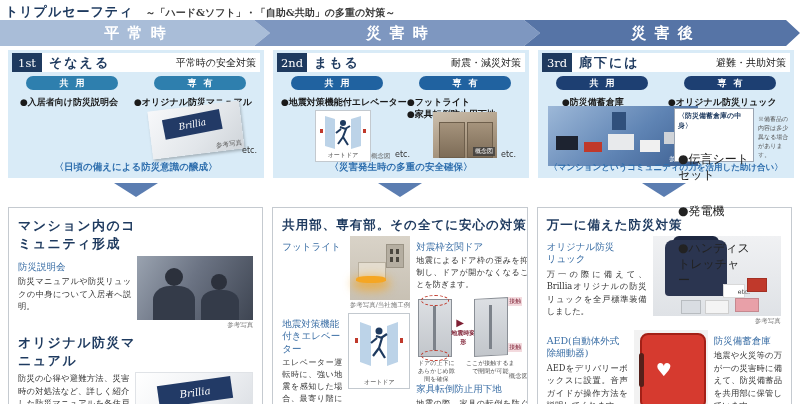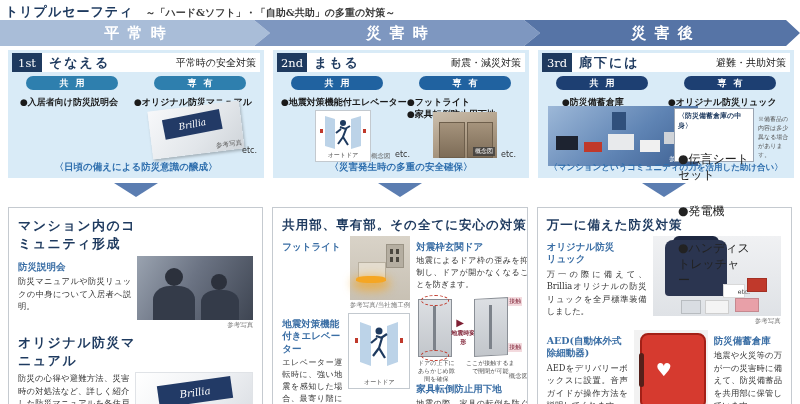--- a/index.html
+++ b/index.html
@@ -65,21 +65,21 @@
   .downrow{position:absolute;top:183px;left:8px;width:784px;display:flex;}
   .dslot{width:256px;margin-right:9px;display:flex;justify-content:center;}
   .tri{width:0;height:0;border-left:22px solid transparent;border-right:22px solid transparent;
        border-top:14px solid #5b7db1;}
   
   .bottom{position:absolute;top:207px;left:8px;width:784px;display:flex;gap:9px;}
   .bbox{width:256px;height:197px;border:1px solid #c5cad0;border-bottom:none;background:#fff;
         box-sizing:border-box;padding:9px 9px 0;position:relative;overflow:hidden;}
   .ttl-lg{font-size:13px;font-weight:bold;color:#1e3a5f;line-height:1.35;letter-spacing:1.5px;}
   .ttl-md{font-size:12.5px;font-weight:bold;color:#1e3a5f;letter-spacing:1px;white-space:nowrap;}
-  .hd-blue{font-size:9.5px;font-weight:bold;color:#3a6ea5;margin:5px 0 2px;line-height:1.3;}
+  .hd-blue{font-size:9.5px;font-weight:normal;color:#3a6ea5;margin:5px 0 2px;line-height:1.3;}
   .body{font-size:8.3px;line-height:1.5;color:#333;text-align:justify;}
   .row{display:flex;gap:6px;}
   .capline{font-size:6.5px;color:#777;text-align:right;margin-top:1px;}
   
   .ph-people{width:116px;height:64px;background:linear-gradient(120deg,#9aa3b0 0%,#6b7383 45%,#3e4552 100%);
              position:relative;overflow:hidden;}
   .head{position:absolute;border-radius:50%;background:#2c313c;}
   .shoulder{position:absolute;border-radius:40% 40% 0 0;background:#343b49;}
   .ph-manual2{width:116px;height:56px;background:linear-gradient(130deg,#ffffff 0%,#eef0f3 55%,#d8dce1 100%);
               position:relative;overflow:hidden;border:1px solid #e0e3e7;}

